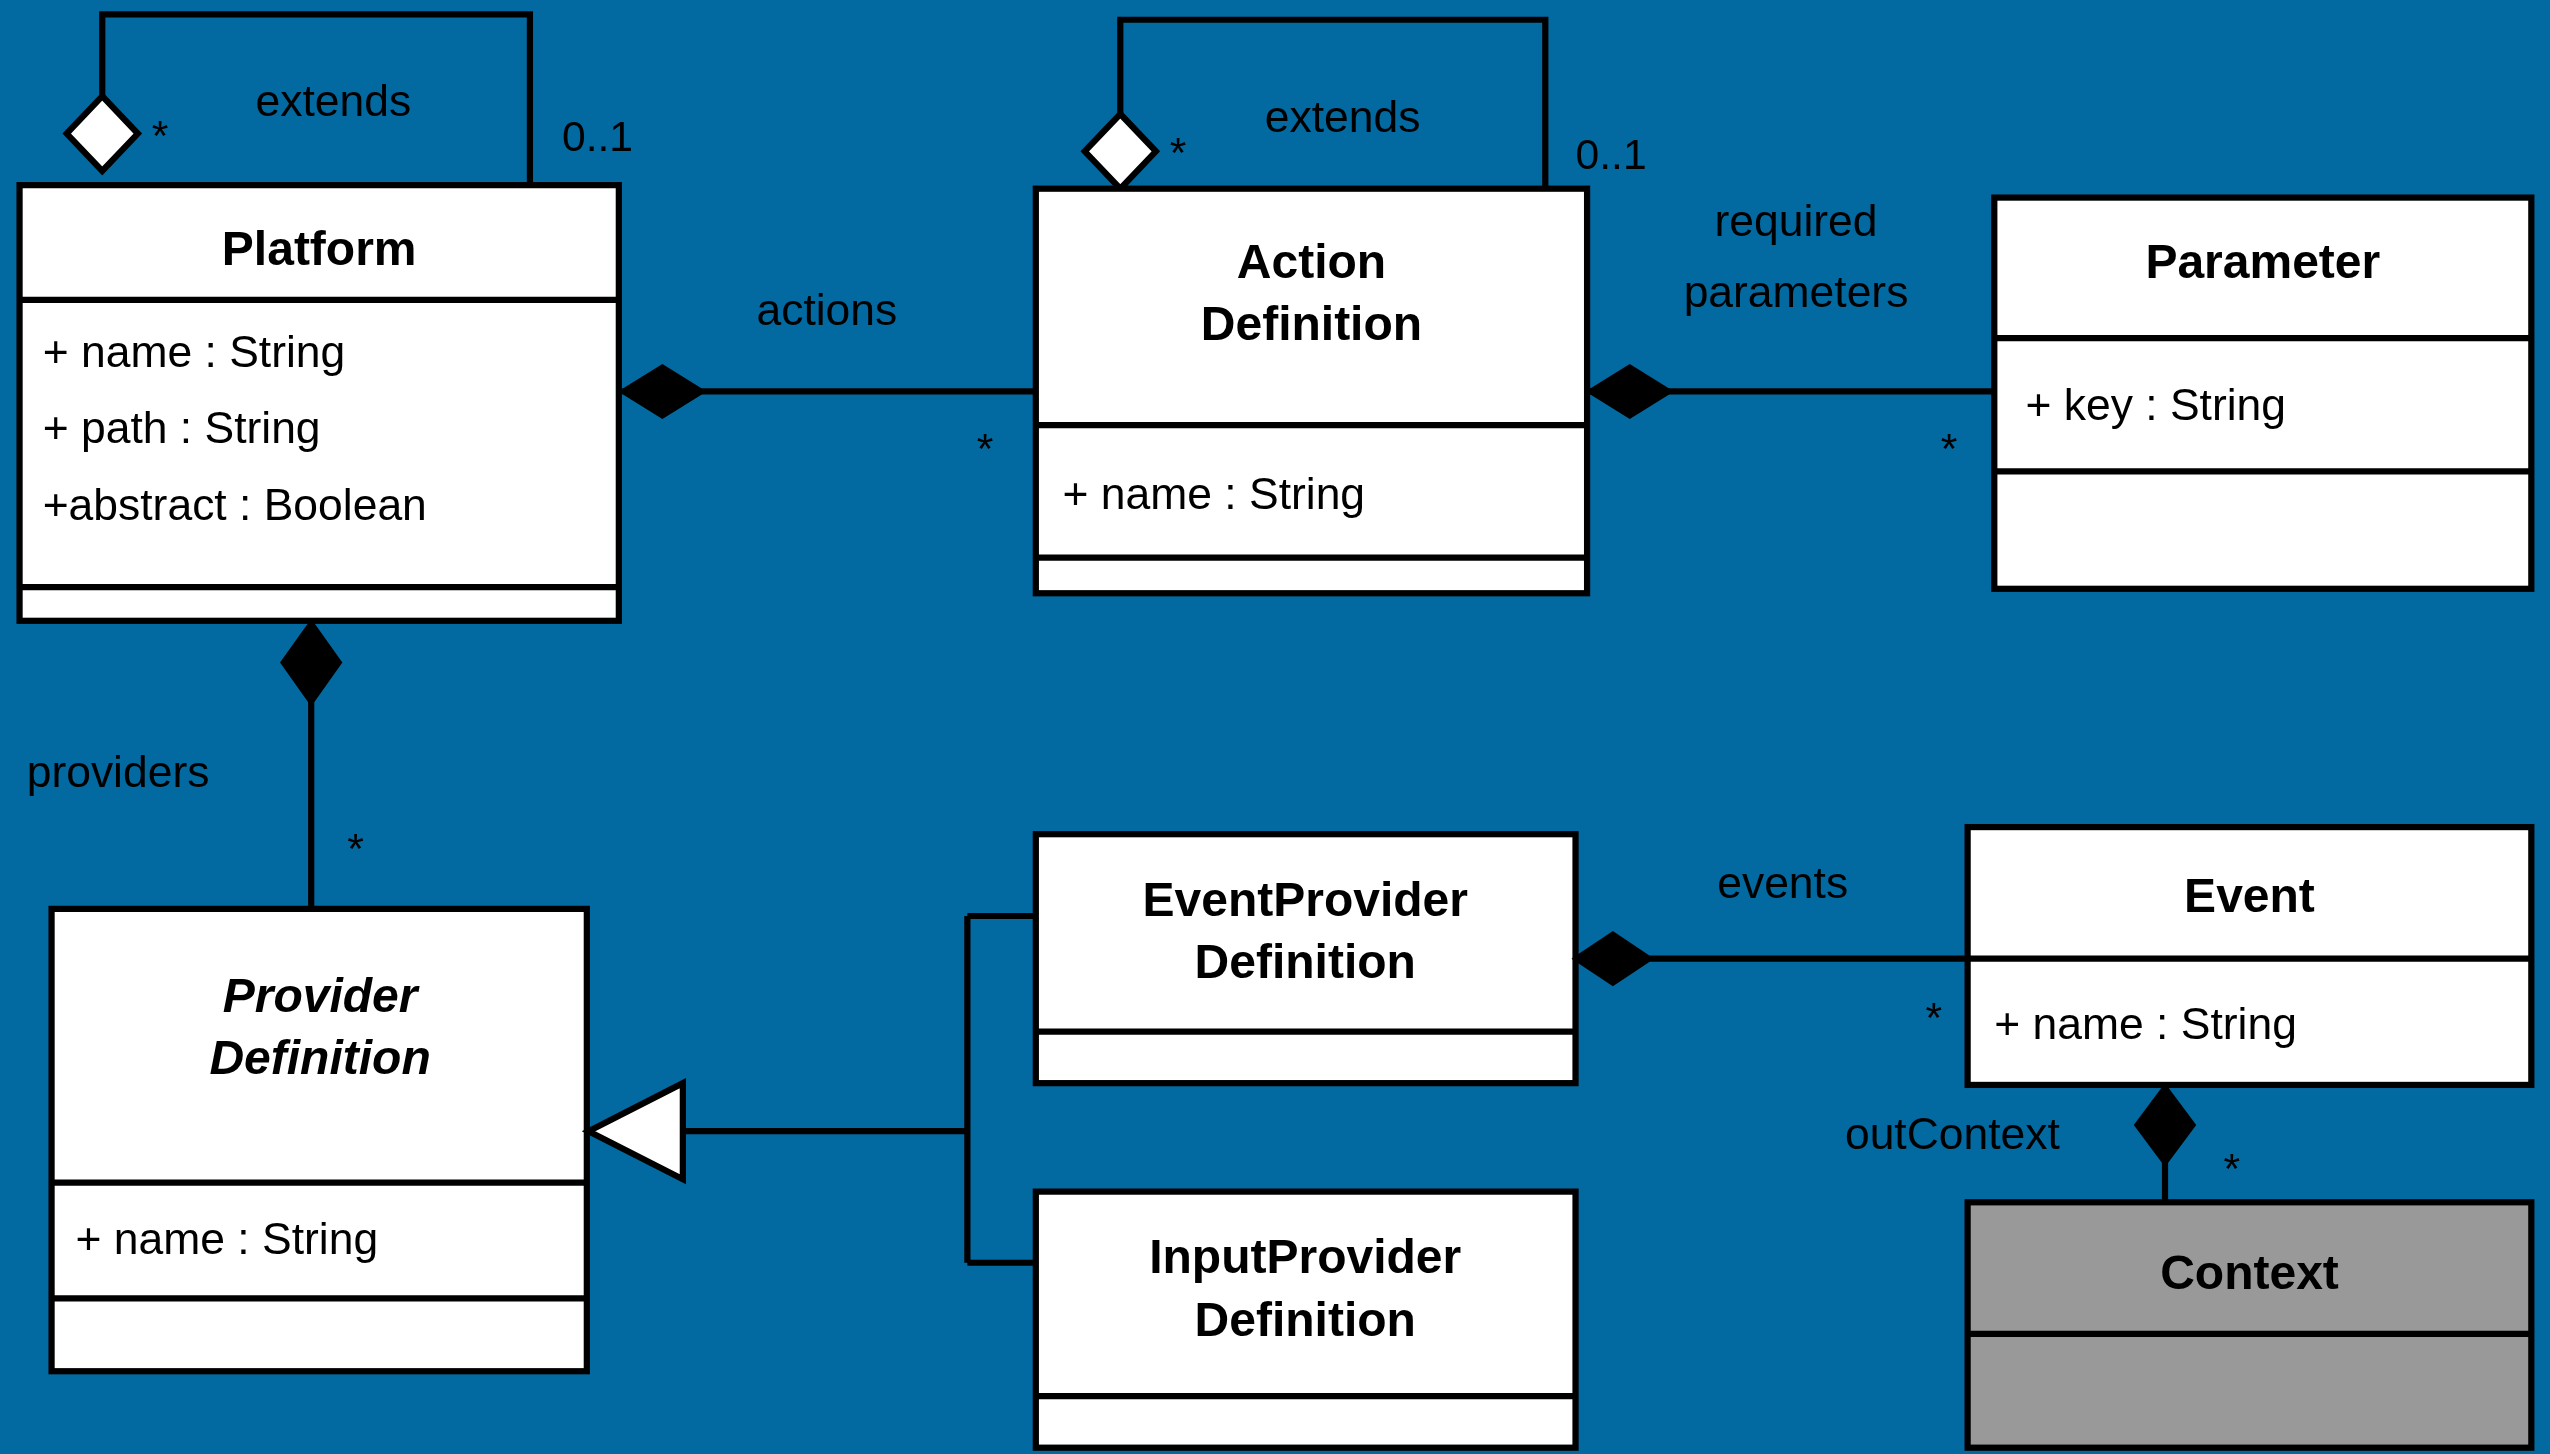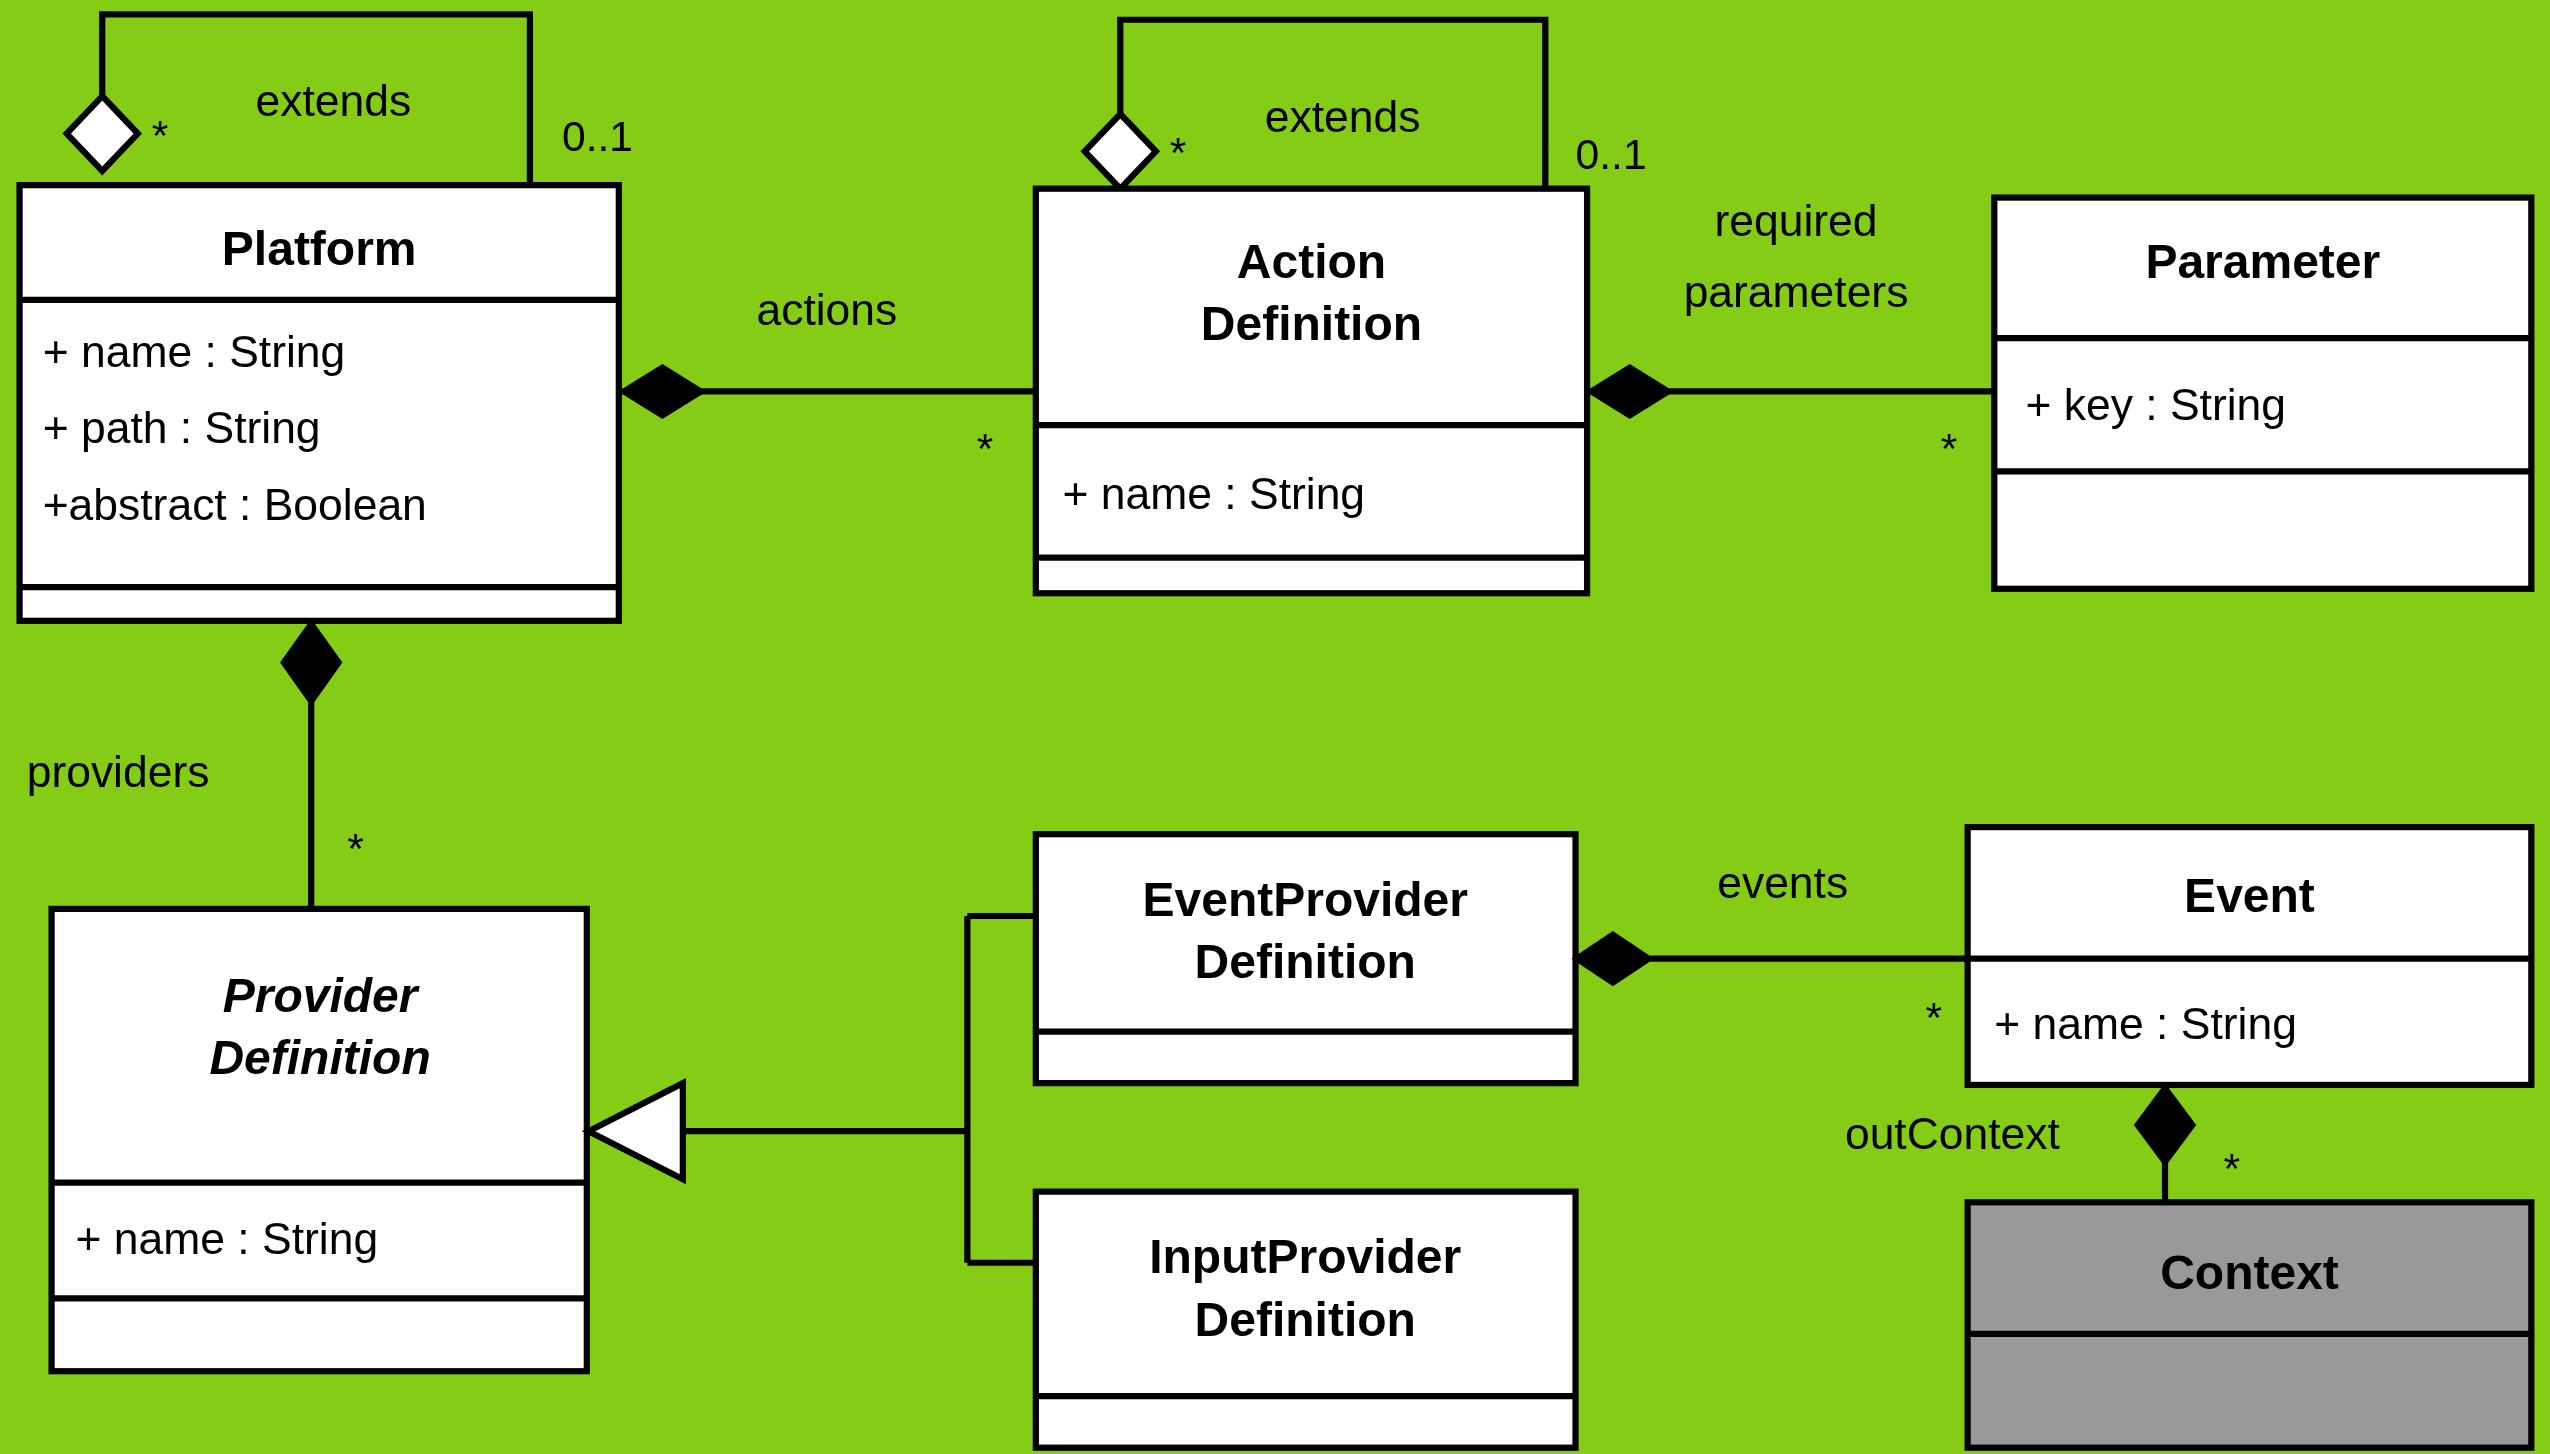--- a/index.html
+++ b/index.html
@@ -4,21 +4,21 @@
 <style>
   html, body {
     margin: 0;
     padding: 0;
     background: #ffffff;
   }
   #diagram-root {
     position: relative;
     width: 2550px;
     height: 1455px;
-    background: #84cc16;
+    background: #0369a1;
     font-family: "Liberation Sans", sans-serif;
   }
   svg#uml-canvas {
     display: block;
     width: 2550px;
     height: 1455px;
   }
   .cls-box {
     fill: #ffffff;
     stroke: #000000;

